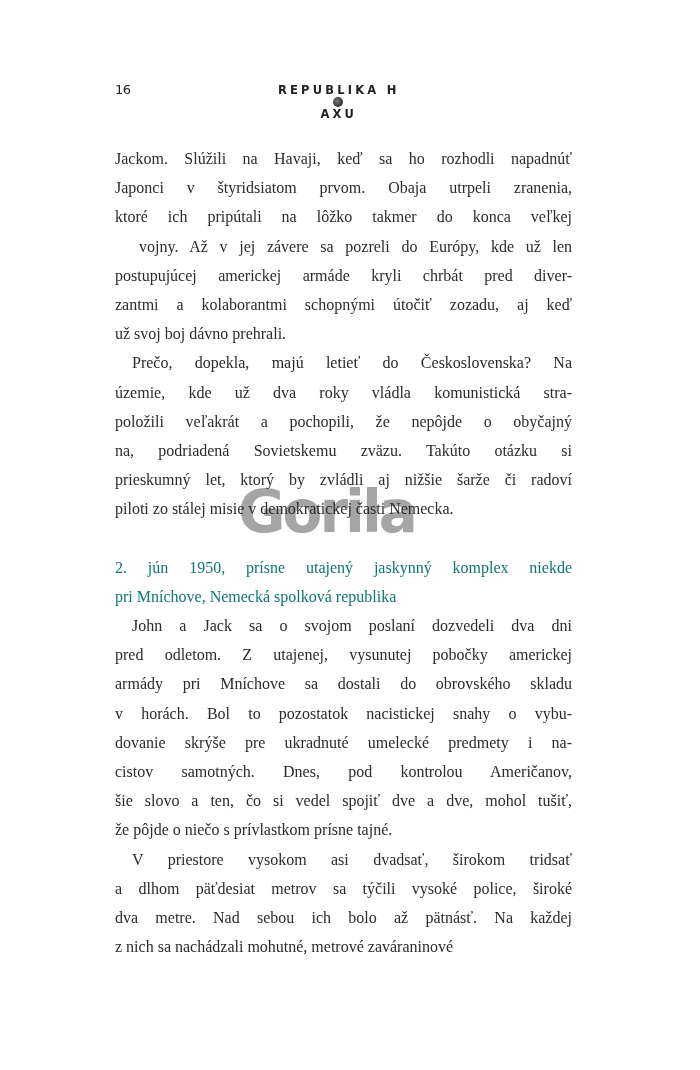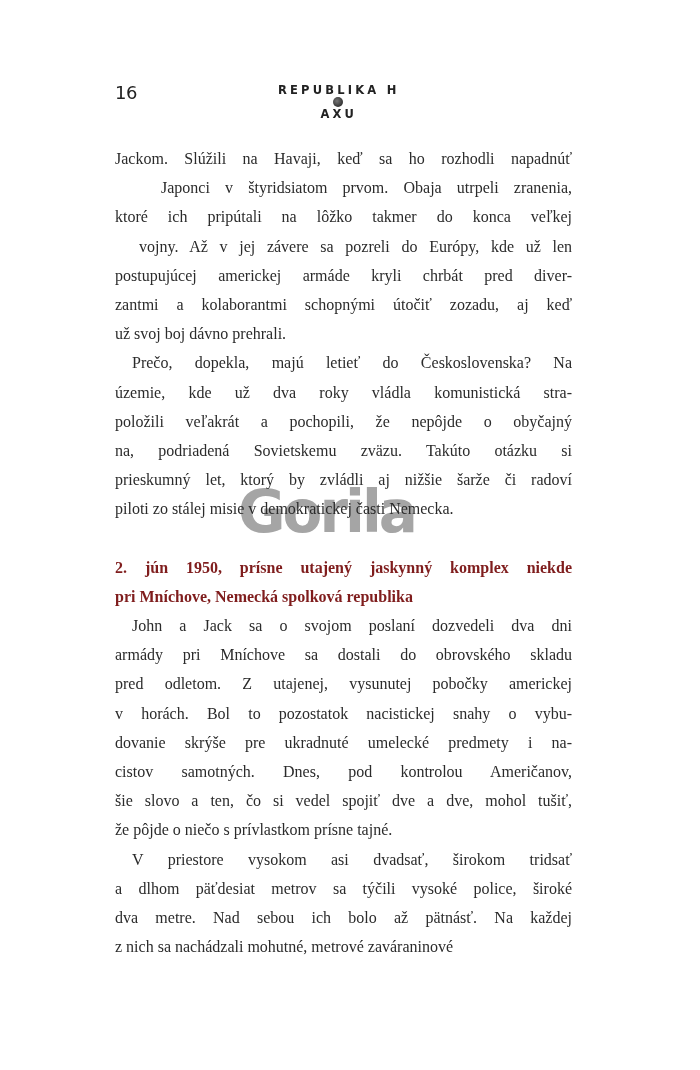--- a/index.html
+++ b/index.html
@@ -26,21 +26,21 @@
       top: 82px;
       left: 115px;
       width: 457px;
       height: 20px;
     }
     .page-number {
       position: absolute;
       left: 0;
       top: 0;
       font-family: "DejaVu Sans", sans-serif;
-      font-size: 18px;
+      font-size: 13px;
       color: #222;
       letter-spacing: -0.5px;
     }
     .book-title {
       position: absolute;
       left: 163px;
       top: 1px;
       font-family: "DejaVu Sans", sans-serif;
       font-weight: bold;
       font-size: 11.5px;
@@ -76,22 +76,22 @@
       text-align-last: justify;
       text-align: justify;
     }
     .line.last {
       text-align-last: left;
     }
     .line.indent {
       padding-left: 17px;
     }
     .section-heading {
-      font-weight: bold;
-      color: #7f1d1d;
+      font-weight: normal;
+      color: #0f766e;
     }
     .gap {
       display: block;
       height: 29.2px;
     }
     .watermark {
       position: absolute;
       left: 238px;
       top: 483px;
       font-family: "DejaVu Sans", sans-serif;
@@ -118,21 +118,21 @@
       <span class="dot"></span>
       <span>AXU</span>
     </span>
   </div>
 
   <div class="watermark">Gorila</div>
 
   <div class="text-block" id="text-block">
       <div class="paragraph">
         <span class="line" style="display: block; word-spacing: 2.39px;">Jackom. Slúžili na Havaji, keď sa ho rozhodli napadnúť</span>
-        <span class="line" style="display: block; word-spacing: 5.97px; margin-left: 46px;">Japonci v štyridsiatom prvom. Obaja utrpeli zranenia,</span>
+        <span class="line" style="display: block; word-spacing: 5.97px;">Japonci v štyridsiatom prvom. Obaja utrpeli zranenia,</span>
         <span class="line" style="display: block; word-spacing: 6.75px;">ktoré ich pripútali na lôžko takmer do konca veľkej</span>
         <span class="line" style="display: block; word-spacing: 2.75px; margin-left: 24px;">vojny. Až v jej závere sa pozreli do Európy, kde už len</span>
         <span class="line" style="display: block; word-spacing: 4.23px;">postupujúcej americkej armáde kryli chrbát pred diver-</span>
         <span class="line" style="display: block; word-spacing: 2.43px;">zantmi a kolaborantmi schopnými útočiť zozadu, aj keď</span>
         <span class="line last">už svoj boj dávno prehrali.</span>
       </div>
       <div class="paragraph">
         <span class="line indent" style="display: block; word-spacing: 5.92px;">Prečo, dopekla, majú letieť do Československa? Na</span>
         <span class="line" style="display: block; word-spacing: 8.85px;">územie, kde už dva roky vládla komunistická stra-</span>
         <span class="line" style="display: block; word-spacing: 6.94px;">položili veľakrát a pochopili, že nepôjde o obyčajný</span>
@@ -140,22 +140,22 @@
         <span class="line" style="display: block; word-spacing: 1.93px;">prieskumný let, ktorý by zvládli aj nižšie šarže či radoví</span>
         <span class="line last">piloti zo stálej misie v demokratickej časti Nemecka.</span>
       </div>
       <span class="gap"></span>
       <div class="section-heading">
         <span class="line" style="display: block; word-spacing: 2.37px;">2. jún 1950, prísne utajený jaskynný komplex niekde</span>
         <span class="line last">pri Mníchove, Nemecká spolková republika</span>
       </div>
       <div class="paragraph">
         <span class="line indent" style="display: block; word-spacing: 5.05px;">John a Jack sa o svojom poslaní dozvedeli dva dni</span>
+        <span class="line" style="display: block; word-spacing: 3.98px;">pred odletom. Z utajenej, vysunutej pobočky americkej</span>
         <span class="line" style="display: block; word-spacing: 4.57px;">armády pri Mníchove sa dostali do obrovského skladu</span>
-        <span class="line" style="display: block; word-spacing: 3.98px;">pred odletom. Z utajenej, vysunutej pobočky americkej</span>
         <span class="line" style="display: block; word-spacing: 4.54px;">v horách. Bol to pozostatok nacistickej snahy o vybu-</span>
         <span class="line" style="display: block; word-spacing: 3.96px;">dovanie skrýše pre ukradnuté umelecké predmety i na-</span>
         <span class="line" style="display: block; word-spacing: 9.15px;">cistov samotných. Dnes, pod kontrolou Američanov,</span>
         <span class="line" style="display: block; word-spacing: 1.18px;">šie slovo a ten, čo si vedel spojiť dve a dve, mohol tušiť,</span>
         <span class="line last">že pôjde o niečo s prívlastkom prísne tajné.</span>
       </div>
       <div class="paragraph">
         <span class="line indent" style="display: block; word-spacing: 8.47px;">V priestore vysokom asi dvadsať, širokom tridsať</span>
         <span class="line" style="display: block; word-spacing: 2.28px;">a dlhom päťdesiat metrov sa týčili vysoké police, široké</span>
         <span class="line" style="display: block; word-spacing: 4.81px;">dva metre. Nad sebou ich bolo až pätnásť. Na každej</span>

